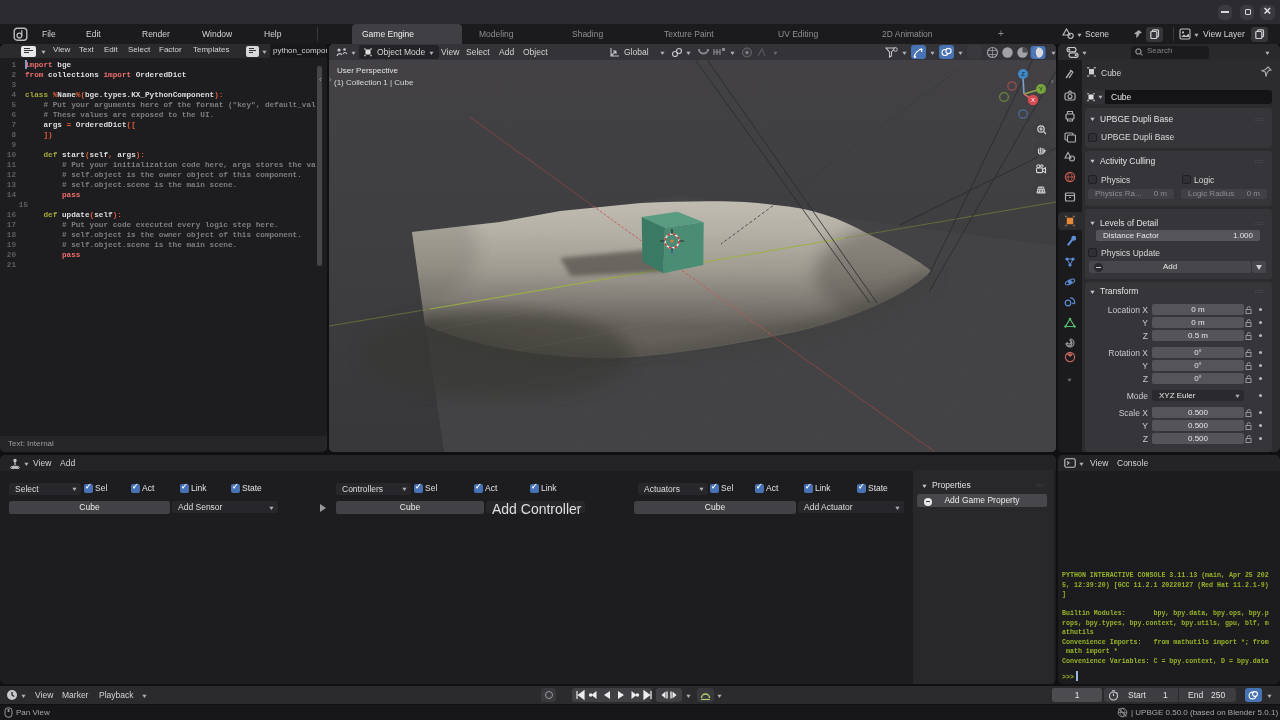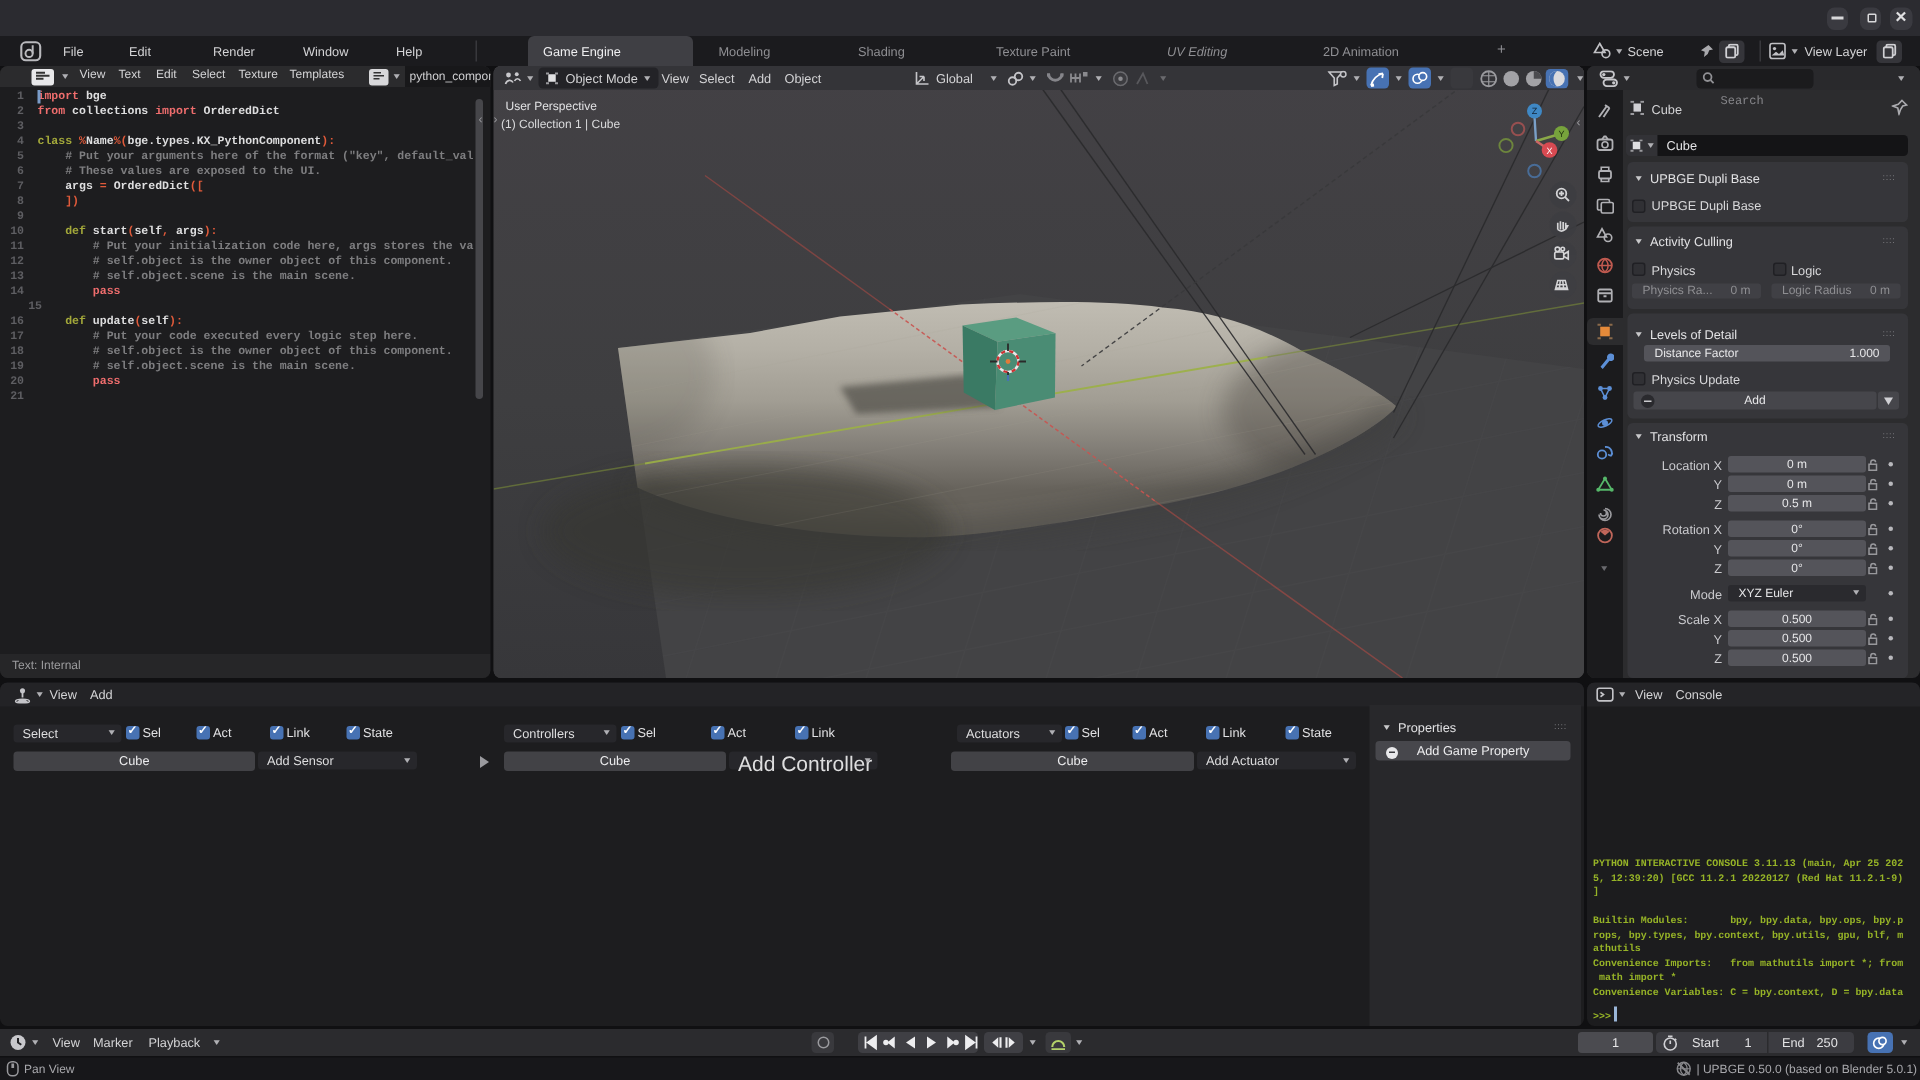--- a/index.html
+++ b/index.html
@@ -39,21 +39,21 @@
   <div class="abs ui" style="left:86px;top:4.5px;">Edit</div>
   <div class="abs ui" style="left:142px;top:4.5px;">Render</div>
   <div class="abs ui" style="left:202px;top:4.5px;">Window</div>
   <div class="abs ui" style="left:264px;top:4.5px;">Help</div>
   <div class="abs" style="left:317px;top:3px;width:1px;height:14px;background:#38383c;"></div>
   <div class="abs" style="left:352px;top:0px;width:110px;height:20px;background:#3f3f44;border-radius:4px 4px 0 0;"></div>
   <div class="abs ui" style="left:362px;top:4.5px;color:#f0f0f2;">Game Engine</div>
   <div class="abs ui dim" style="left:479px;top:4.5px;">Modeling</div>
   <div class="abs ui dim" style="left:572px;top:4.5px;">Shading</div>
   <div class="abs ui dim" style="left:664px;top:4.5px;">Texture Paint</div>
-  <div class="abs ui dim" style="left:778px;top:4.5px;font-style:italic;">UV Editing</div>
+  <div class="abs ui dim" style="left:778px;top:4.5px;">UV Editing</div>
   <div class="abs ui dim" style="left:882px;top:4.5px;">2D Animation</div>
   <div class="abs ui dim" style="left:998px;top:4px;font-size:10px;">+</div>
 
   <svg class="abs" style="left:1062px;top:4px" width="13" height="12" viewBox="0 0 13 12">
     <path d="M4.5 1 L8 7 H1 Z" fill="none" stroke="#c0c0c4" stroke-width="1.1"></path>
     <circle cx="8.6" cy="7.8" r="2.6" fill="none" stroke="#c0c0c4" stroke-width="1.1"></circle>
   </svg>
   <div class="abs chev" style="left:1076px;top:7px;">▼</div>
   <div class="abs ui" style="left:1085px;top:4.5px;">Scene</div>
   <svg class="abs" style="left:1133px;top:5px" width="10" height="10" viewBox="0 0 10 10">
@@ -83,21 +83,21 @@
   <div class="abs" style="left:0;top:0;width:327px;height:14px;background:#2b2b2d;">
     <div class="abs" style="left:21px;top:1.5px;width:15px;height:11px;background:#e8e8ea;border-radius:2px;"></div>
     <svg class="abs" style="left:23px;top:3px" width="11" height="9" viewBox="0 0 11 9">
       <path d="M1 1.5 h6 M1 3.5 h9 M1 5.5 h5" stroke="#333" stroke-width="1.2"></path>
     </svg>
     <div class="abs chev" style="left:40px;top:3.5px;">▼</div>
     <div class="abs ui" style="left:53px;top:1px;font-size:8px;">View</div>
     <div class="abs ui" style="left:79px;top:1px;font-size:8px;">Text</div>
     <div class="abs ui" style="left:104px;top:1px;font-size:8px;">Edit</div>
     <div class="abs ui" style="left:128px;top:1px;font-size:8px;">Select</div>
-    <div class="abs ui" style="left:159px;top:1px;font-size:8px;">Texture</div>
+    <div class="abs ui" style="left:159px;top:1px;font-size:8px;">Factor</div>
     <div class="abs ui" style="left:193px;top:1px;font-size:8px;">Templates</div>
     <div class="abs" style="left:246px;top:1.5px;width:13px;height:11px;background:#d8d8da;border-radius:2px;"></div>
     <svg class="abs" style="left:248px;top:3px" width="9" height="8" viewBox="0 0 9 8">
       <path d="M1 1.5 h5 M1 3.5 h7 M1 5.5 h4" stroke="#333" stroke-width="1"></path>
     </svg>
     <div class="abs chev" style="left:261px;top:3.5px;">▼</div>
     <div class="abs" style="left:270px;top:0px;width:57px;height:14px;background:#18181a;color:#cfcfd1;font-size:8px;padding:2px 0 0 3px;">python_compone</div>
   </div>
   <div id="code" class="abs mono" style="left:0;top:15.5px;font-size:7.7px;line-height:10.03px;white-space:pre;font-weight:bold;"><span style="color:#5e5e62;display:inline-block;width:16px;text-align:right;">1</span><span style="display:inline-block;width:9px;"></span><span style="color:#ee6d6d">import </span><span style="color:#dededf">bge</span>
 <span style="color:#5e5e62;display:inline-block;width:16px;text-align:right;">2</span><span style="display:inline-block;width:9px;"></span><span style="color:#ee6d6d">from </span><span style="color:#dededf">collections </span><span style="color:#ee6d6d">import </span><span style="color:#dededf">OrderedDict</span>
@@ -363,21 +363,21 @@
  <rect x="3" y="6" width="9" height="4.4" rx="2.2" fill="none" stroke="#c8c8cc" stroke-width="1.2"></rect>
  <circle cx="3.2" cy="2.7" r="1.1" fill="#c8c8cc"></circle>
       <circle cx="9.8" cy="8.2" r="1.1" fill="#c8c8cc"></circle>
 </svg>
     <div class="abs chev" style="left:23px;top:5px;">▼</div>
     <div class="abs" style="left:73px;top:1.5px;width:78px;height:13px;background:#1b1b1d;border-radius:3px;"></div>
     <svg class="abs" style="left:77px;top:4px" width="8" height="8" viewBox="0 0 8 8">
  <circle cx="3.4" cy="3.4" r="2.6" fill="none" stroke="#909094" stroke-width="1.2"></circle>
  <path d="M5.4 5.4 L7.4 7.4" stroke="#909094" stroke-width="1.2"></path>
 </svg>
-    <div class="abs" style="left:89px;top:19px;font-size:8px;color:#86868a;font-family:Liberation Mono, monospace;">Search</div>
+    <div class="abs" style="left:89px;top:2px;font-size:8px;color:#86868a;">Search</div>
     <div class="abs chev" style="left:206px;top:5px;">▼</div>
     <div class="abs" style="left:0;top:16px;width:24px;height:392px;background:#1b1b1d;"></div>
     <div class="abs" style="left:0;top:168px;width:24px;height:18px;background:#2c2c2e;border-radius:4px 0 0 4px;"></div>
     <svg class="abs" style="left:6px;top:24px" width="12" height="12" viewBox="0 0 12 12">
       <path d="M2 10 L7 3 M5 10 L9 4 M6 2 l3 2" stroke="#b0b0b4" stroke-width="1.3" fill="none"></path>
     </svg>
     <svg class="abs" style="left:6px;top:46px" width="12" height="12" viewBox="0 0 12 12">
       <rect x="1" y="3" width="10" height="7" rx="1.5" fill="none" stroke="#b0b0b4" stroke-width="1.2"></rect>
       <path d="M4 3 l1.5-2 h1 L8 3" stroke="#b0b0b4" stroke-width="1.2" fill="none"></path>
       <circle cx="6" cy="6.5" r="2" fill="none" stroke="#b0b0b4" stroke-width="1.1"></circle>

